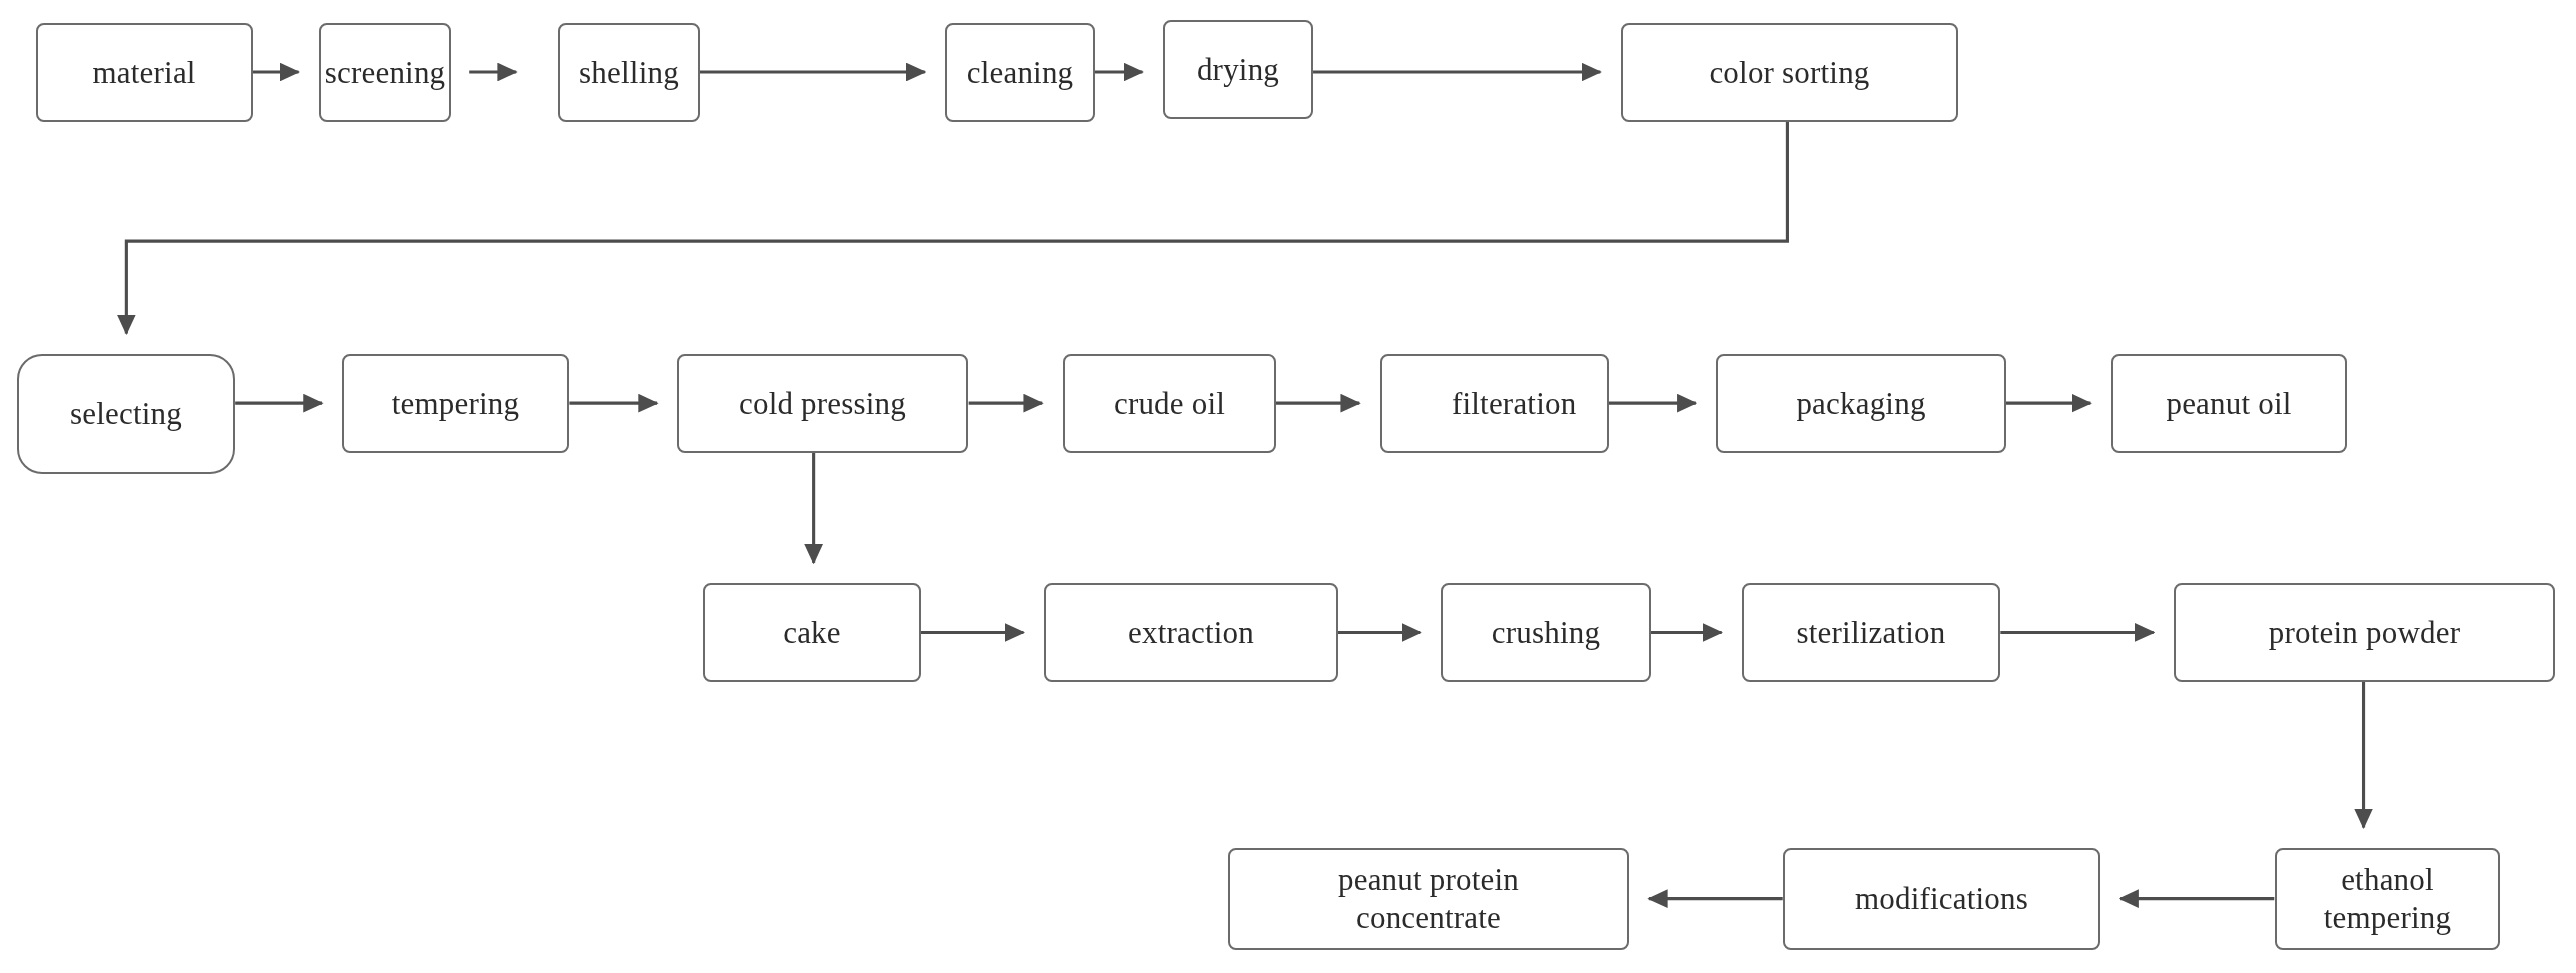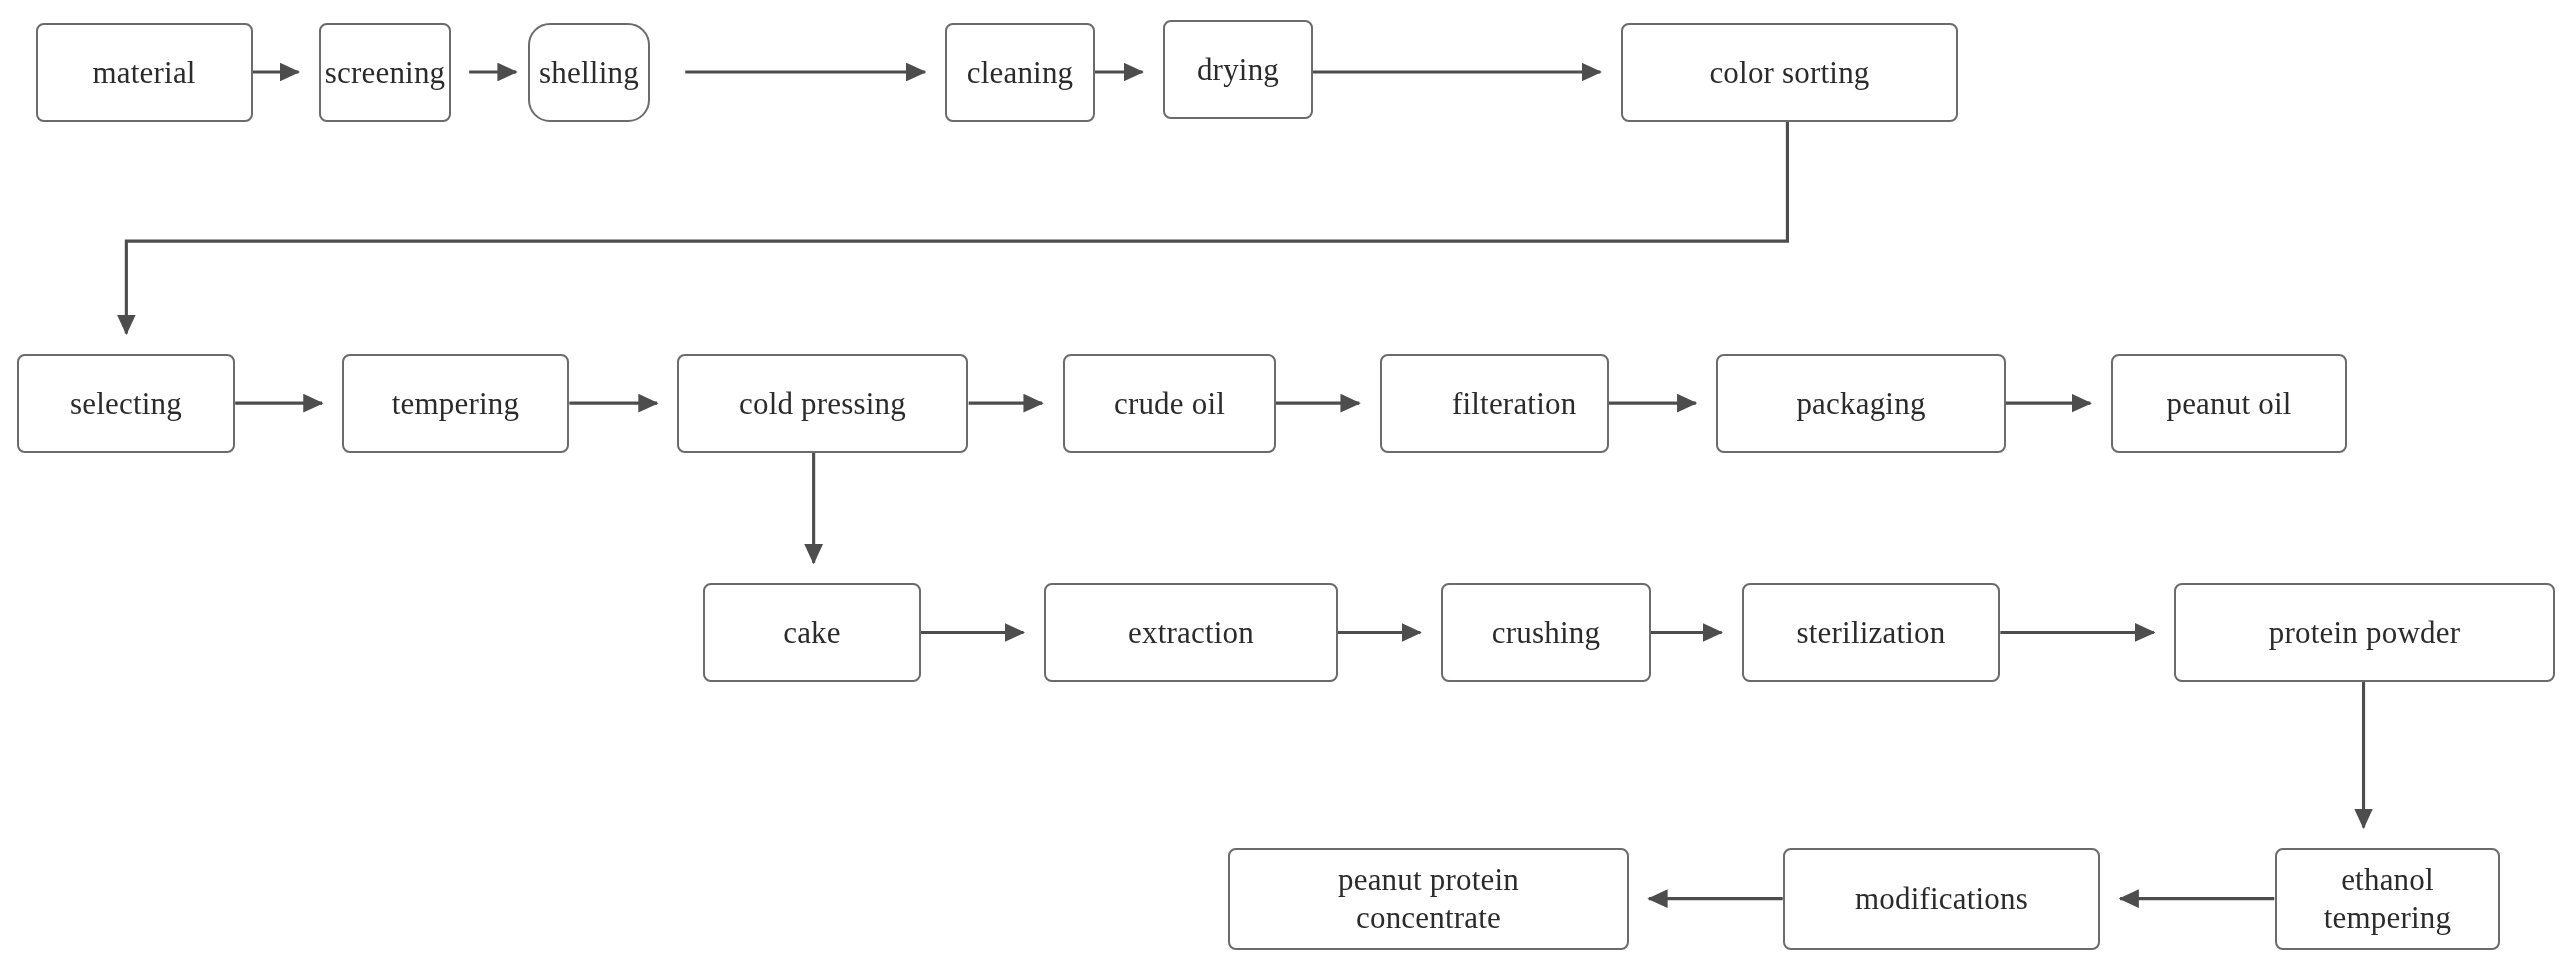--- a/index.html
+++ b/index.html
@@ -93,34 +93,34 @@
       <path d="M2277,1148 L2106,1148"></path>
     </g>
   </svg>
 
   <div class="node" style="left:19.6px;top:23px;width:217px;height:99px;margin-left:16px;">
     <span class="label">material</span>
   </div>
   <div class="node" style="left:319px;top:23px;width:132px;height:99px;">
     <span class="label">screening</span>
   </div>
-  <div class="node" style="left:528px;top:23px;width:122px;height:99px;border-radius:22px;">
+  <div class="node" style="left:558px;top:23px;width:142px;height:99px;">
     <span class="label">shelling</span>
   </div>
   <div class="node" style="left:945px;top:23px;width:150px;height:99px;">
     <span class="label">cleaning</span>
   </div>
   <div class="node" style="left:1163px;top:20px;width:150px;height:99px;">
     <span class="label">drying</span>
   </div>
   <div class="node" style="left:1621px;top:23px;width:337px;height:99px;">
     <span class="label">color sorting</span>
   </div>
 
-  <div class="node" style="left:17px;top:354px;width:218px;height:99px;">
+  <div class="node" style="left:17px;top:354px;width:218px;height:120px;border-radius:25px;">
     <span class="label">selecting</span>
   </div>
   <div class="node" style="left:342px;top:354px;width:227px;height:99px;">
     <span class="label">tempering</span>
   </div>
   <div class="node" style="left:677px;top:354px;width:291px;height:99px;">
     <span class="label">cold pressing</span>
   </div>
   <div class="node" style="left:1063px;top:354px;width:213px;height:99px;">
     <span class="label">crude oil</span>

